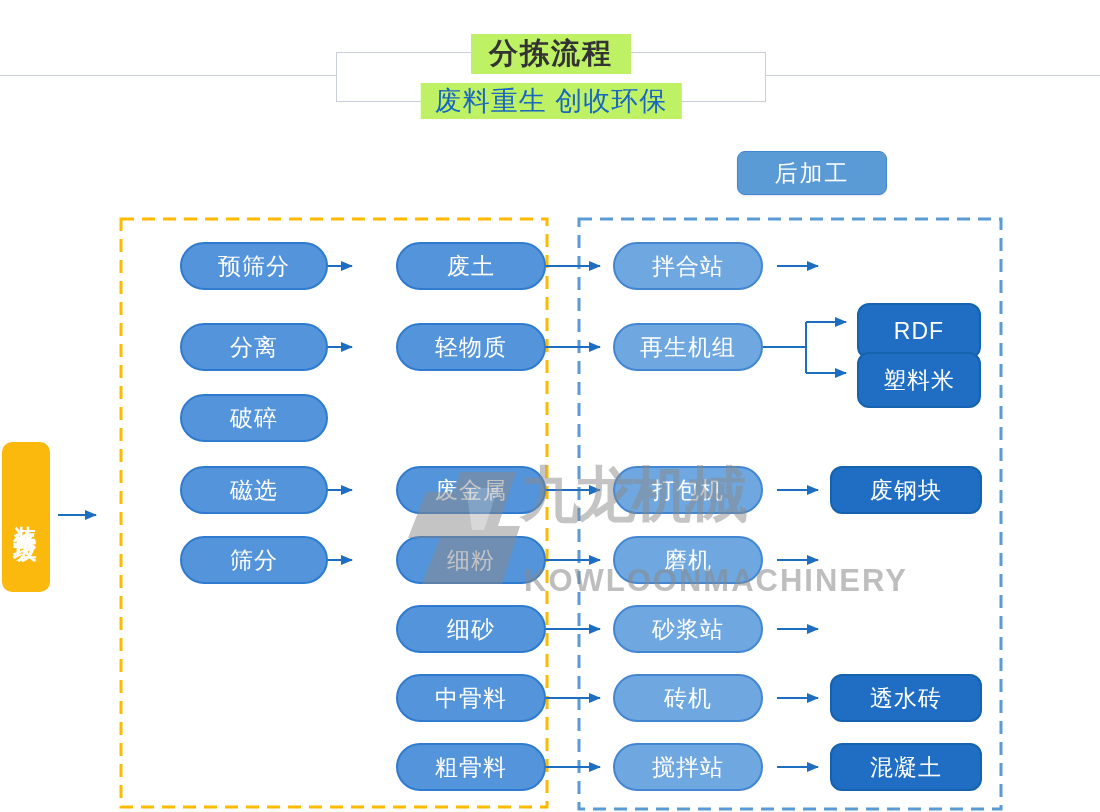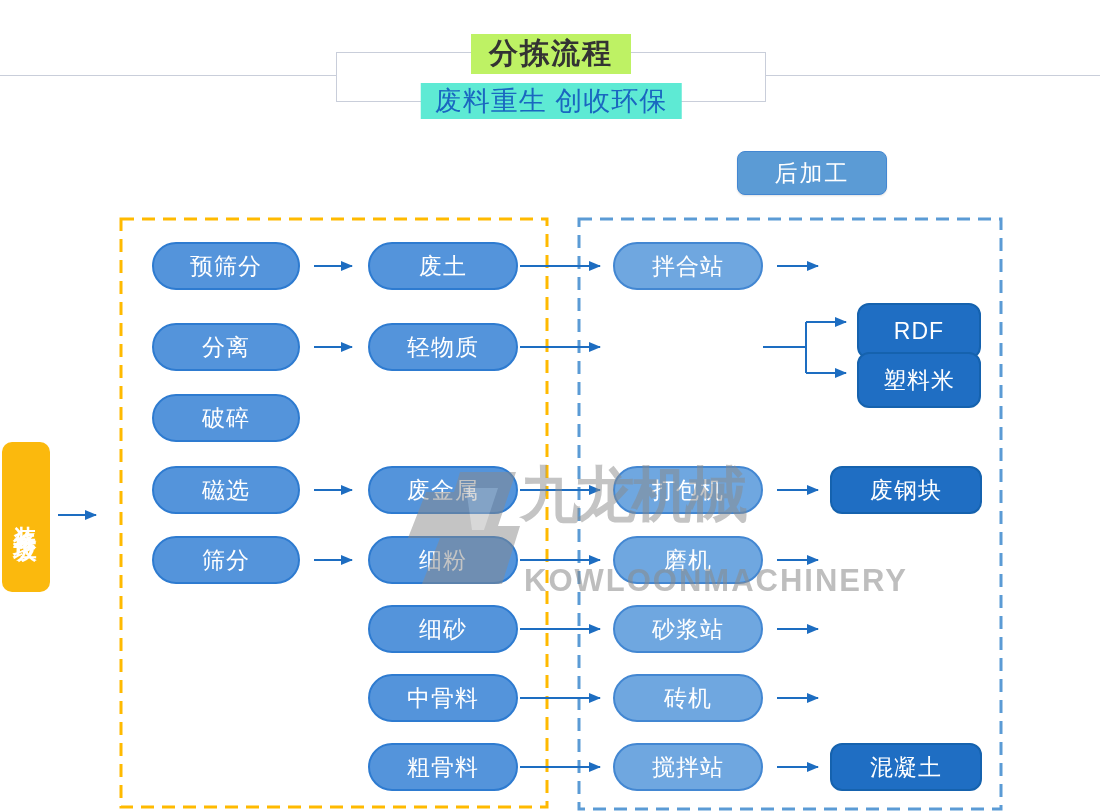--- a/index.html
+++ b/index.html
@@ -4,40 +4,40 @@
 <style>
   html,body{margin:0;padding:0;background:#ffffff;}
   body{font-family:"Liberation Sans","DejaVu Sans",sans-serif;}
   #stage{position:relative;width:1100px;height:812px;background:#fff;overflow:hidden;}
 
   
   .page-rule{position:absolute;left:0;top:75px;width:1100px;height:1px;background:#c9ceda;}
   .title-box{position:absolute;left:336px;top:52px;width:428px;height:48px;border:1px solid #c9ceda;background:#fff;}
   .title-text{position:absolute;left:50%;top:-19px;transform:translateX(-50%);background:#bef264;padding:0 18px;
     font-size:29px;font-weight:bold;color:var(--title,#333);white-space:nowrap;letter-spacing:2px;}
-  .subtitle-text{position:absolute;left:50%;bottom:-18px;transform:translateX(-50%);background:#5eead4;padding:0 14px;
+  .subtitle-text{position:absolute;left:50%;bottom:-18px;transform:translateX(-50%);background:#bef264;padding:0 14px;
     font-size:27px;color:var(--subtitle,#1a67c0);white-space:nowrap;letter-spacing:1px;}
 
   
   .section-btn{position:absolute;height:42px;border-radius:8px;background:var(--button-fill,#5b9bd5);
     border:1px solid var(--stage-border,#4387d2);color:#fff;font-size:23px;display:flex;align-items:center;
     justify-content:center;letter-spacing:2px;box-shadow:0 1px 2px rgba(0,0,0,.12);}
   #btn-pre{left:245px;top:151px;width:147px;}
   #btn-post{left:737px;top:151px;width:148px;}
 
   
   .source-box{position:absolute;left:2px;top:442px;width:48px;height:150px;border-radius:10px;
     background:var(--source-fill,#fbb90d);color:#fff;font-size:23px;font-weight:bold;
     writing-mode:vertical-rl;text-orientation:upright;display:flex;align-items:center;justify-content:center;
     letter-spacing:5px;}
 
   
   .node{position:absolute;height:48px;display:flex;align-items:center;justify-content:center;
     color:#fff;font-size:23px;letter-spacing:1px;box-sizing:border-box;white-space:nowrap;z-index:2;}
-  .node.process{background:var(--process-fill,#5494db);border:2px solid var(--process-border,#2e7bd0);border-radius:24px;}
+  .node.process{background:var(--process-fill,#5494db);border:2px solid var(--process-border,#2e7bd0);border-radius:24px;margin-left:28px;}
   .node.stage{background:var(--stage-fill,#6fa7e0);border:2px solid var(--stage-border,#4387d2);border-radius:24px;}
   .node.output{background:var(--output-fill,#1f6ec3);border:2px solid var(--output-border,#1562ae);border-radius:12px;}
   .node.small{height:56px;border-radius:12px;}
 
   
   #connector-layer{position:absolute;left:0;top:0;z-index:1;}
   .dashed-yellow{fill:none;stroke:var(--dashed-yellow,#ffba00);stroke-width:3;stroke-dasharray:13 8;}
   .dashed-blue{fill:none;stroke:var(--dashed-blue,#5b9bd5);stroke-width:3;stroke-dasharray:13 8;}
   .flow-line{stroke:var(--arrow,#1d6dc1);stroke-width:2;fill:none;}
 
@@ -113,29 +113,31 @@
 
   <div class="node process" style="left:368px;top:242px;width:150px">废土</div>
   <div class="node process" style="left:368px;top:323px;width:150px">轻物质</div>
   <div class="node process" style="left:368px;top:466px;width:150px">废金属</div>
   <div class="node process" style="left:368px;top:536px;width:150px">细粉</div>
   <div class="node process" style="left:368px;top:605px;width:150px">细砂</div>
   <div class="node process" style="left:368px;top:674px;width:150px">中骨料</div>
   <div class="node process" style="left:368px;top:743px;width:150px">粗骨料</div>
 
   <div class="node stage" style="left:613px;top:242px;width:150px">拌合站</div>
+  <div class="node stage" style="left:613px;top:323px;width:150px">再生机组</div>
   <div class="node stage" style="left:613px;top:466px;width:150px">打包机</div>
   <div class="node stage" style="left:613px;top:536px;width:150px">磨机</div>
   <div class="node stage" style="left:613px;top:605px;width:150px">砂浆站</div>
   <div class="node stage" style="left:613px;top:674px;width:150px">砖机</div>
   <div class="node stage" style="left:613px;top:743px;width:150px">搅拌站</div>
 
   <div class="node output small" style="left:857px;top:303px;width:124px">RDF</div>
   <div class="node output small" style="left:857px;top:352px;width:124px">塑料米</div>
   <div class="node output" style="left:830px;top:466px;width:152px">废钢块</div>
+  <div class="node output" style="left:830px;top:674px;width:152px">透水砖</div>
   <div class="node output" style="left:830px;top:743px;width:152px">混凝土</div>
 
   <div id="watermark">
     <svg class="wm-logo" width="118" height="122" viewBox="0 0 118 122">
       <path d="M58 6 L114 6 L96 60 L118 60 L100 118 L20 118 L38 72 L6 72 L24 26 L52 26 Z" fill="#8a8a8a"></path>
       <path d="M64 22 L96 22 L82 64 L70 64 Z" fill="#ffffff" opacity="0.35"></path>
     </svg>
     <div class="wm-name">九龙机械</div>
     <div class="wm-caption">KOWLOONMACHINERY</div>
   </div>

